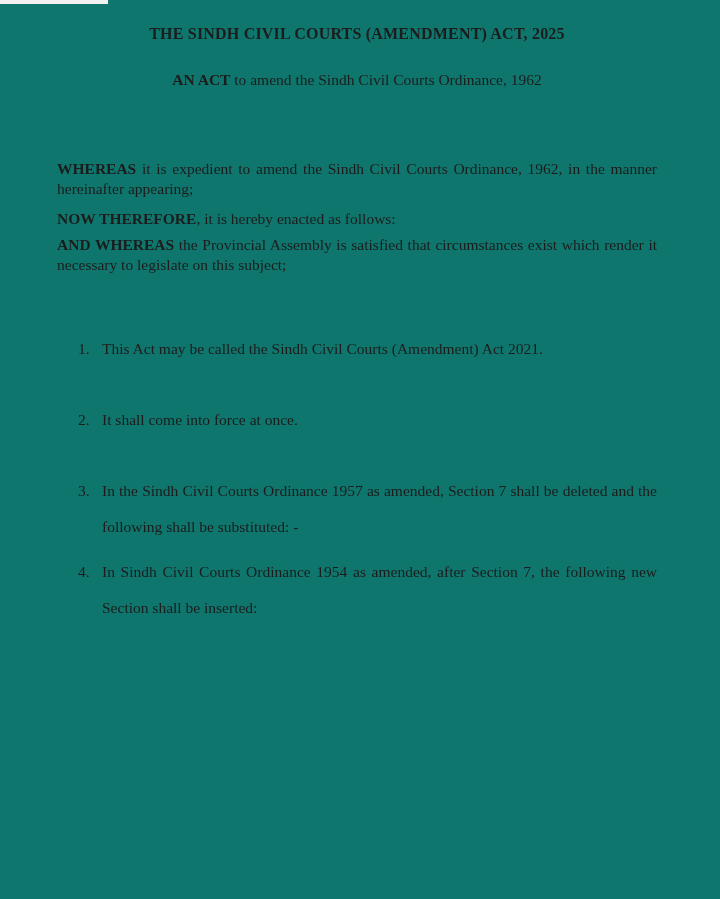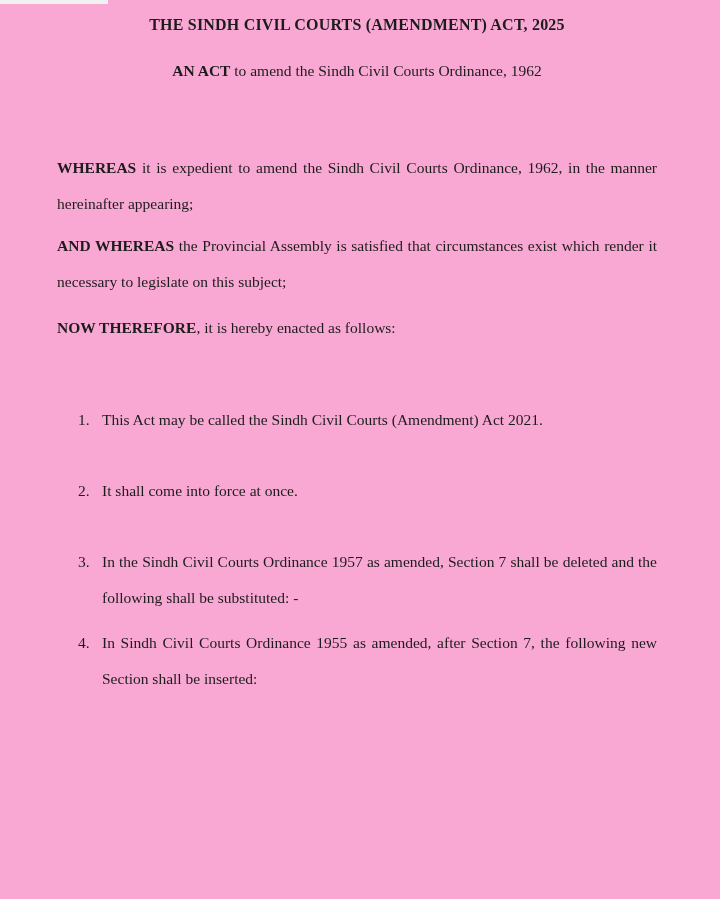--- a/index.html
+++ b/index.html
@@ -4,26 +4,26 @@
 <style>
   html, body {
     margin: 0;
     padding: 0;
     background: #ffffff;
   }
   .page {
     position: relative;
     width: 720px;
     height: 899px;
-    background: #f9a8d4;
+    background: #0f766e;
     color: #1c1c1c;
     font-family: "Liberation Serif", "DejaVu Serif", serif;
     font-size: 15.5px;
     box-sizing: border-box;
-    padding: 14px 63px 0 57px;
+    padding: 23px 63px 0 57px;
     overflow: hidden;
   }
   .scan-artifact {
     position: absolute;
     top: 0;
     left: 0;
     width: 108px;
     height: 4px;
     background: #f1f1f1;
   }
@@ -35,21 +35,21 @@
     line-height: 22px;
     letter-spacing: 0.2px;
   }
   .subtitle {
     margin: 24px 0 16px 0;
     text-align: center;
     line-height: 22px;
   }
   .para {
     margin: 0;
-    line-height: 36px;
+    line-height: 20px;
     text-align: justify;
   }
   .para-whereas     { margin-top: 68px; }
   .para-andwhereas  { margin-top: 6px; }
   .para-now         { margin-top: 10px; }
   .item {
     display: flex;
     line-height: 36px;
   }
   .item .num {
@@ -87,42 +87,42 @@
   <h1 class="title">THE SINDH CIVIL COURTS (AMENDMENT) ACT, 2025</h1>
 
   <p class="subtitle">
     <strong>AN ACT</strong><span> to amend the Sindh Civil Courts Ordinance, 1962</span>
   </p>
 
   <p class="para para-whereas">
     <strong>WHEREAS</strong><span> it is expedient to amend the Sindh Civil Courts Ordinance, 1962, in the manner hereinafter appearing;</span>
   </p>
 
+  <p class="para para-now">
+    <strong>NOW THEREFORE</strong><span>, it is hereby enacted as follows:</span>
+  </p>
+
   <p class="para para-andwhereas">
     <strong>AND WHEREAS</strong><span> the Provincial Assembly is satisfied that circumstances exist which render it necessary to legislate on this subject;</span>
-  </p>
-
-  <p class="para para-now">
-    <strong>NOW THEREFORE</strong><span>, it is hereby enacted as follows:</span>
   </p>
 
   <div class="item item-1">
     <span class="num">1.</span>
     <span class="item-text">This Act may be called the Sindh Civil Courts (Amendment) Act 2021.</span>
   </div>
 
   <div class="item item-2">
     <span class="num">2.</span>
     <span class="item-text">It shall come into force at once.</span>
   </div>
 
   <div class="item item-3">
     <span class="num">3.</span>
     <span class="item-text">In the Sindh Civil Courts Ordinance 1957 as amended, Section 7 shall be deleted and the following shall be substituted: -</span>
   </div>
 
 
   <div class="item item-4">
     <span class="num">4.</span>
-    <span class="item-text">In Sindh Civil Courts Ordinance 1955 as amended, after Section 7, the following new Section shall be inserted:</span>
+    <span class="item-text">In Sindh Civil Courts Ordinance 1954 as amended, after Section 7, the following new Section shall be inserted:</span>
   </div>
 
 </div>
 
 </body></html>

